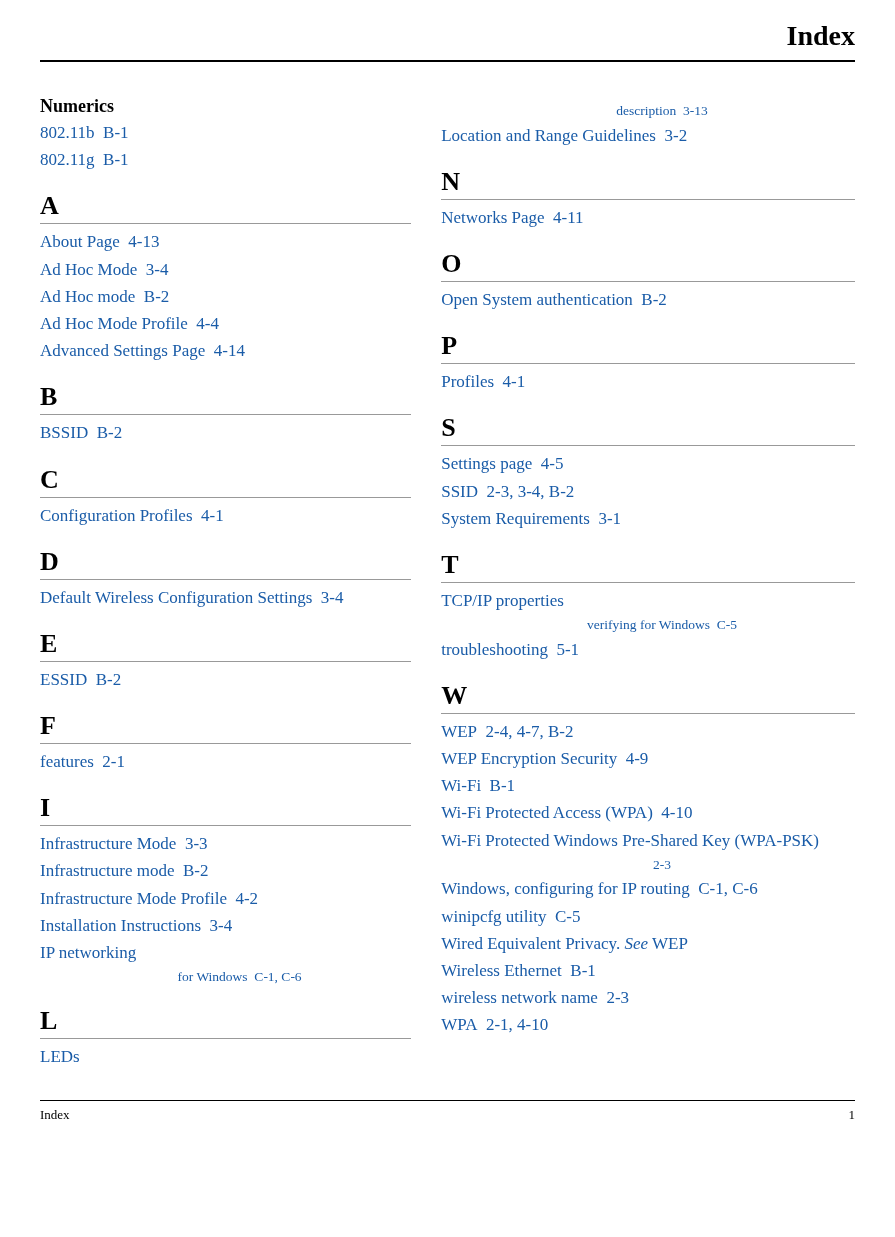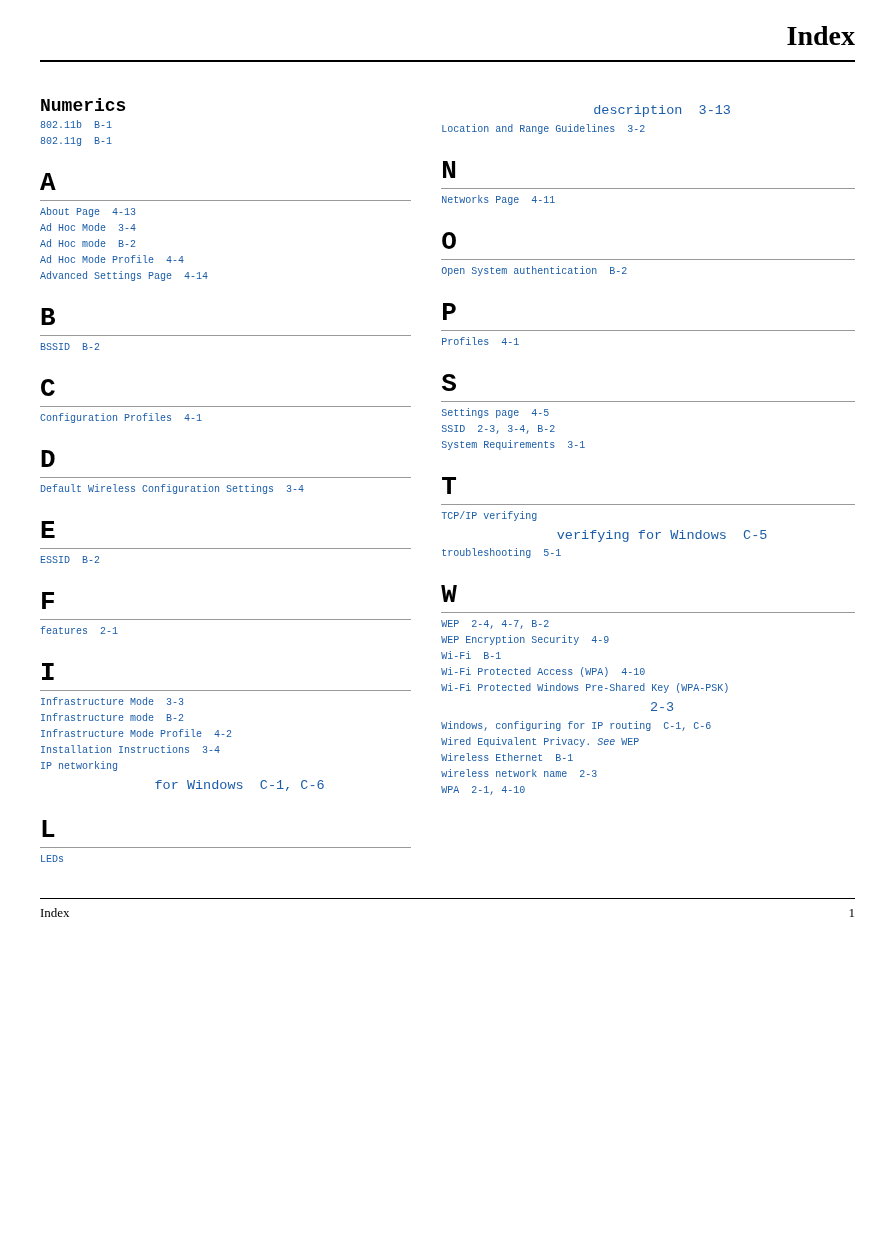--- a/index.html
+++ b/index.html
@@ -20,21 +20,20 @@
       text-align: right;
       font-size: 28px;
       font-weight: bold;
       border-bottom: 2px solid #000;
       padding-bottom: 8px;
       margin-bottom: 20px;
     }
     .two-column {
       display: flex;
       gap: 0px;
-      font-family: Liberation Mono, monospace;
     }
     .col-left {
       width: 48%;
       padding-right: 20px;
     }
     .col-right {
       width: 52%;
       padding-left: 10px;
     }
     .section-letter {
@@ -48,21 +47,21 @@
     }
     .section-label {
       font-size: 18px;
       font-weight: bold;
       margin-top: 14px;
       margin-bottom: 2px;
       color: #000;
     }
     .index-entry {
       color: #1a5ca8;
-      font-size: 10px;
+      font-size: 17px;
       line-height: 1.6;
     }
     .index-sub-entry {
       color: #1a5ca8;
       font-size: 13.5px;
       line-height: 1.6;
       padding-left: 28px;
       text-align: center;
     }
     .footer {
@@ -134,32 +133,33 @@
 
     <div class="section-letter">P</div>
     <div class="index-entry">Profiles&nbsp;&nbsp;4-1</div>
 
     <div class="section-letter">S</div>
     <div class="index-entry">Settings page&nbsp;&nbsp;4-5</div>
     <div class="index-entry">SSID&nbsp;&nbsp;2-3, 3-4, B-2</div>
     <div class="index-entry">System Requirements&nbsp;&nbsp;3-1</div>
 
     <div class="section-letter">T</div>
-    <div class="index-entry">TCP/IP verifying</div>
+    <div class="index-entry">TCP/IP properties</div>
     <div class="index-sub-entry">verifying for Windows&nbsp;&nbsp;C-5</div>
     <div class="index-entry">troubleshooting&nbsp;&nbsp;5-1</div>
 
     <div class="section-letter">W</div>
     <div class="index-entry">WEP&nbsp;&nbsp;2-4, 4-7, B-2</div>
     <div class="index-entry">WEP Encryption Security&nbsp;&nbsp;4-9</div>
     <div class="index-entry">Wi-Fi&nbsp;&nbsp;B-1</div>
     <div class="index-entry">Wi-Fi Protected Access (WPA)&nbsp;&nbsp;4-10</div>
     <div class="index-entry">Wi-Fi Protected Windows Pre-Shared Key (WPA-PSK)</div>
     <div class="index-sub-entry">2-3</div>
     <div class="index-entry">Windows, configuring for IP routing&nbsp;&nbsp;C-1, C-6</div>
+    <div class="index-entry">winipcfg utility&nbsp;&nbsp;C-5</div>
     <div class="index-entry">Wired Equivalent Privacy. <em>See</em> WEP</div>
     <div class="index-entry">Wireless Ethernet&nbsp;&nbsp;B-1</div>
     <div class="index-entry">wireless network name&nbsp;&nbsp;2-3</div>
     <div class="index-entry">WPA&nbsp;&nbsp;2-1, 4-10</div>
   </div>
 </div>
 
 <div class="footer">
   <span>Index</span>
   <span>1</span>

